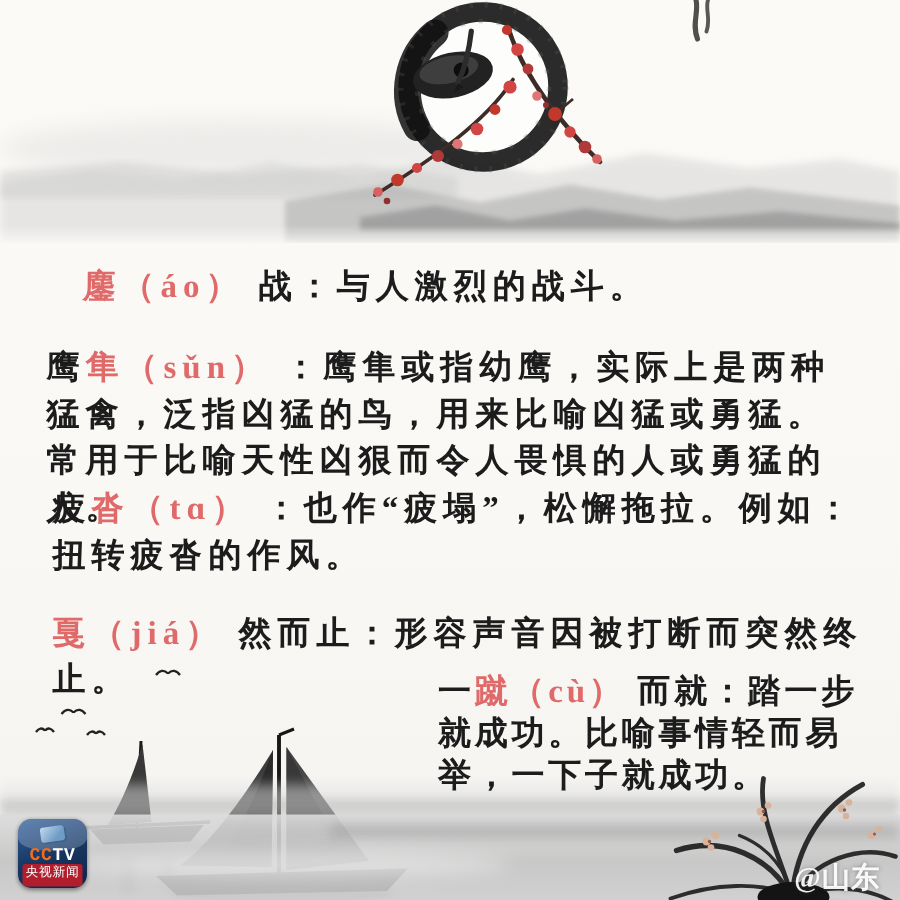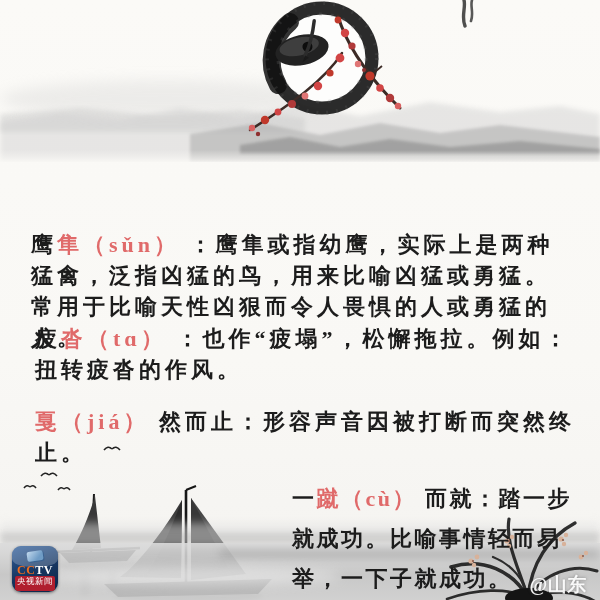--- a/index.html
+++ b/index.html
@@ -22,21 +22,21 @@
     white-space:nowrap;
   }
   
   .entry{position:absolute;font-size:22px;font-weight:700;line-height:31px;
     letter-spacing:4px;color:var(--body);}
   .entry .red{color:var(--red);}
   .e1{left:55px;top:153px;width:510px;}
   .e2{left:31px;top:207px;width:540px;}
   .e3{left:35px;top:311px;width:540px;margin-top:12px;}
   .e4{left:35px;top:386px;width:540px;margin-top:20px;}
-  .e5{left:292px;top:457px;width:296px;line-height:40px;letter-spacing:2.5px;}
+  .e5{left:292px;top:425px;width:296px;line-height:28px;letter-spacing:2.5px;}
   
   .enso{position:absolute;left:240px;top:0px;}
   .plum{position:absolute;left:228px;top:8px;}
   .calligraphy{position:absolute;left:455px;top:0px;opacity:.8;}
   .boats{position:absolute;left:8px;top:436px;}
   .orchid{position:absolute;left:413px;top:513px;}
   
   .water{position:absolute;left:0;top:523px;width:600px;height:77px;}
   .water .b0{position:absolute;left:0;top:0;width:100%;height:14px;background:#e0e0e0;opacity:.5;filter:blur(4px);}
   .water .b1{position:absolute;left:0;top:10px;width:100%;height:14px;background:linear-gradient(#a9a9a9,#cdcdcd);opacity:.55;filter:blur(3px);}
@@ -46,21 +46,21 @@
   
   .cctv{position:absolute;left:12px;top:546px;width:46px;height:46px;border-radius:9px;
     background:linear-gradient(160deg,#33619e 0%,#16355f 55%,#0c2546 100%);
     box-shadow:0 1px 3px rgba(0,0,0,.45);overflow:hidden;text-align:center;}
   .cctv .gloss{position:absolute;left:0;top:0;width:100%;height:46%;
     background:rgba(255,255,255,.22);border-radius:9px 9px 40% 40%;}
   .cctv .tvglyph{position:absolute;left:15px;top:5px;width:16px;height:10px;border-radius:2px;
     background:linear-gradient(135deg,#c3daee,#6f9cc6 70%);transform:rotate(-8deg);
     box-shadow:1px 1px 0 #3a6391;}
   .cctv .word{position:absolute;left:0;top:17px;width:100%;
-    font-family:Liberation Serif, serif;font-weight:700;font-size:12px;letter-spacing:.5px;text-align:center;}
+    font-family:Liberation Mono, monospace;font-weight:700;font-size:12px;letter-spacing:.5px;text-align:center;}
   .cctv .word .cc{color:#f26c1e;} .cctv .word .tv{color:#ffffff;}
   .cctv .sub{position:absolute;left:3px;top:30px;width:40px;height:15px;line-height:11px;
     background:#b01e2e;border-radius:2px;color:#fff;font-size:8.5px;letter-spacing:.5px;
     font-family:Liberation Serif, serif;}
   
   .watermark{position:absolute;left:492px;top:572px;display:flex;align-items:flex-end;gap:20px;
     color:rgba(255,255,255,.93);font-size:19px;font-weight:700;letter-spacing:.5px;
     text-shadow:0 0 3px rgba(60,60,60,.5);}
 </style>
 </head>
@@ -203,20 +203,21 @@
       <circle cx="168" cy="44" r="2.4"></circle>
         <circle cx="173" cy="40" r="2.2"></circle>
       <circle cx="60" cy="48" r="1.1" fill="#8a5a4a"></circle>
         <circle cx="96" cy="28" r="1.1" fill="#8a5a4a"></circle>
       <circle cx="150" cy="27" r="1.1" fill="#8a5a4a"></circle>
         <circle cx="170" cy="43" r="1" fill="#8a5a4a"></circle>
     </g>
   </svg>
 
 
+  <p class="entry e1"><span class="red">鏖（áo）</span><span> 战：与人激烈的战斗。</span></p>
   <p class="entry e2"><span>鹰</span><span class="red">隼（sǔn）</span><span> ：鹰隼或指幼鹰，实际上是两种猛禽，泛指凶猛的鸟，用来比喻凶猛或勇猛。常用于比喻天性凶狠而令人畏惧的人或勇猛的人。</span></p>
   <p class="entry e3"><span>疲</span><span class="red">沓（tɑ）</span><span> ：也作“疲塌”，松懈拖拉。例如：扭转疲沓的作风。</span></p>
   <p class="entry e4"><span class="red">戛（jiá）</span><span> 然而止：形容声音因被打断而突然终止。</span></p>
   <p class="entry e5"><span>一</span><span class="red">蹴（cù）</span><span> 而就：踏一步就成功。比喻事情轻而易举，一下子就成功。</span></p>
 
   <div class="cctv">
     <div class="gloss"></div>
     <div class="tvglyph"></div>
     <div class="word"><span class="cc">CC</span><span class="tv">TV</span></div>
     <div class="sub">央视新闻</div>

